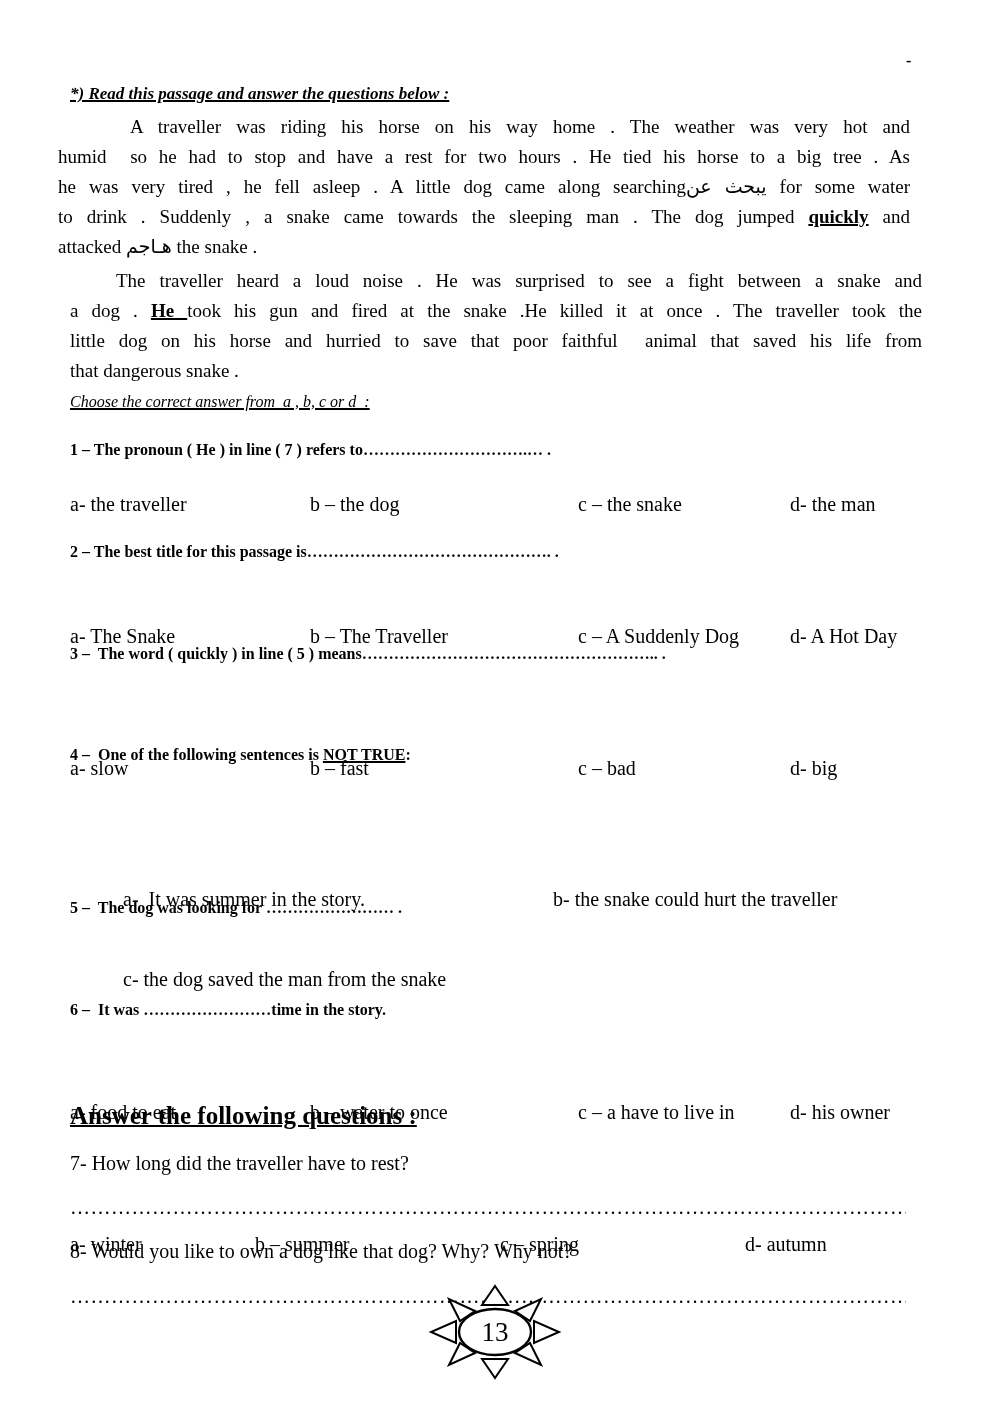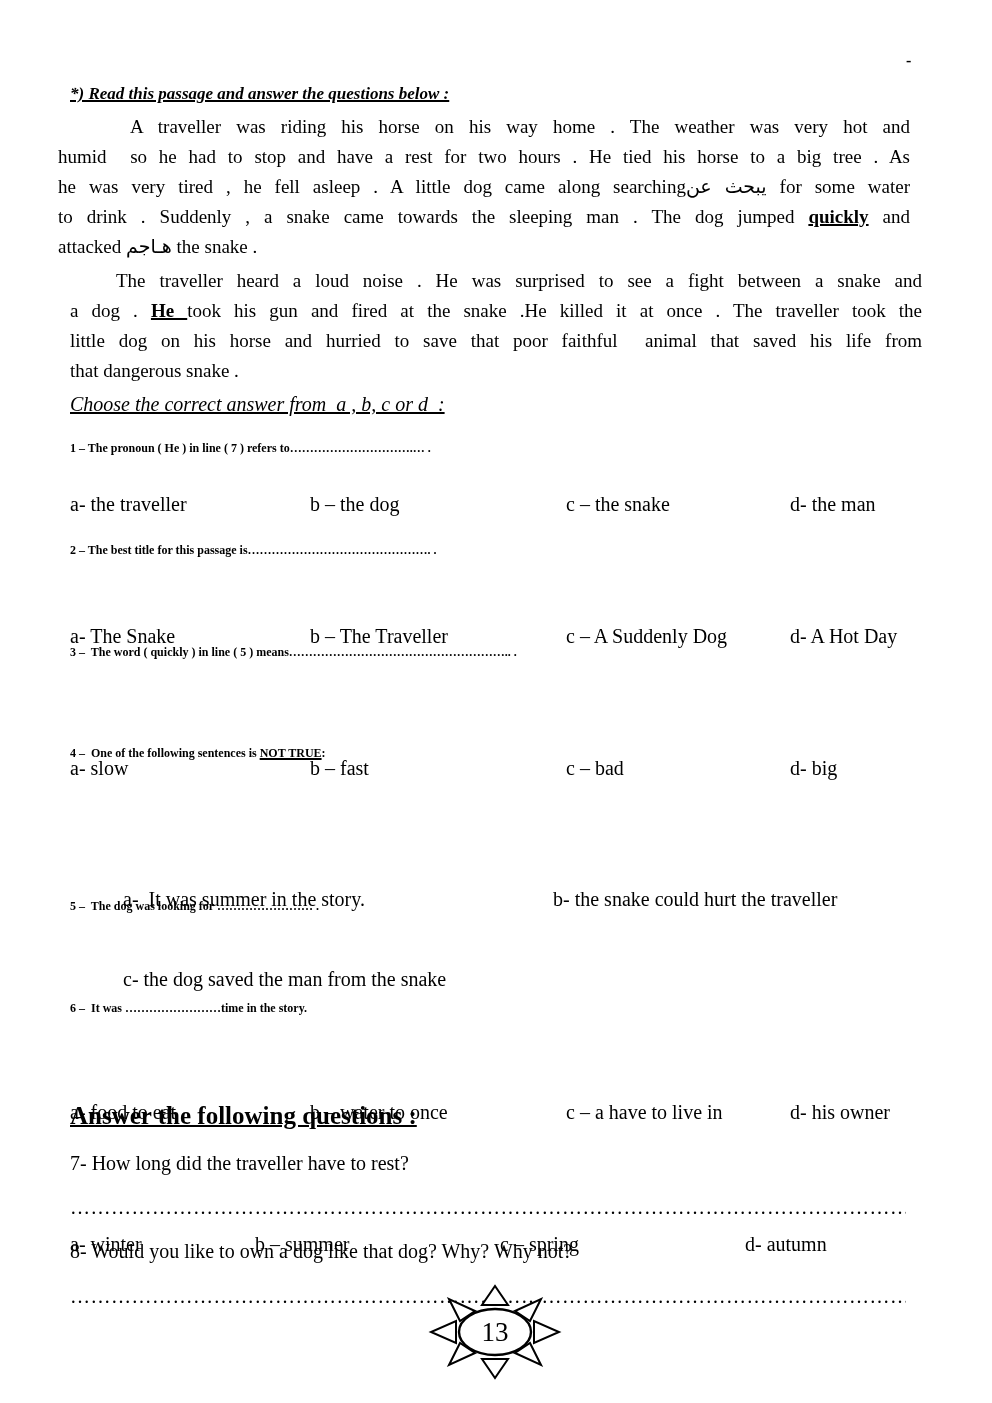--- a/index.html
+++ b/index.html
@@ -31,32 +31,32 @@
     text-align-last:justify;
     white-space:pre-wrap;
   }
   .pline.lastline{text-align-last:left;}
   .p2{padding-left:12px;}
   .ind{display:inline-block;height:1px;}
   .bu{font-weight:bold;text-decoration:underline;text-decoration-thickness:2px;}
   .ar{font-family:"Liberation Serif","DejaVu Sans",serif;}
   .choose{padding-left:12px;}
   .choose span{
-    font-style:italic;font-size:20px;
+    font-style:italic;font-size:16px;
     text-decoration:underline;text-decoration-thickness:1.5px;
     white-space:pre-wrap;
   }
   .qtitle{
     padding-left:12px;
-    font-weight:bold;font-size:12px;
+    font-weight:bold;font-size:16px;
     white-space:pre-wrap;
   }
   .orow{position:relative;height:30px;font-size:20px;text-align:center;}
   .opt{position:absolute;top:0;white-space:pre-wrap;}
-  .c1{left:12px;} .c2{left:252px;} .c3{left:508px;} .c4{left:732px;}
+  .c1{left:12px;} .c2{left:252px;} .c3{left:520px;} .c4{left:732px;}
   .q6row .c2{left:197px;} .q6row .c3{left:442px;} .q6row .c4{left:687px;}
   .cL{left:65px;} .cR{left:495px;}
   .ansh{padding-left:12px;}
   .ansh span{
     font-weight:bold;font-size:25px;
     text-decoration:underline;text-decoration-thickness:2px;
     white-space:pre-wrap;
   }
   .oq{padding-left:12px;font-size:20px;white-space:pre-wrap;}
   .dots{

